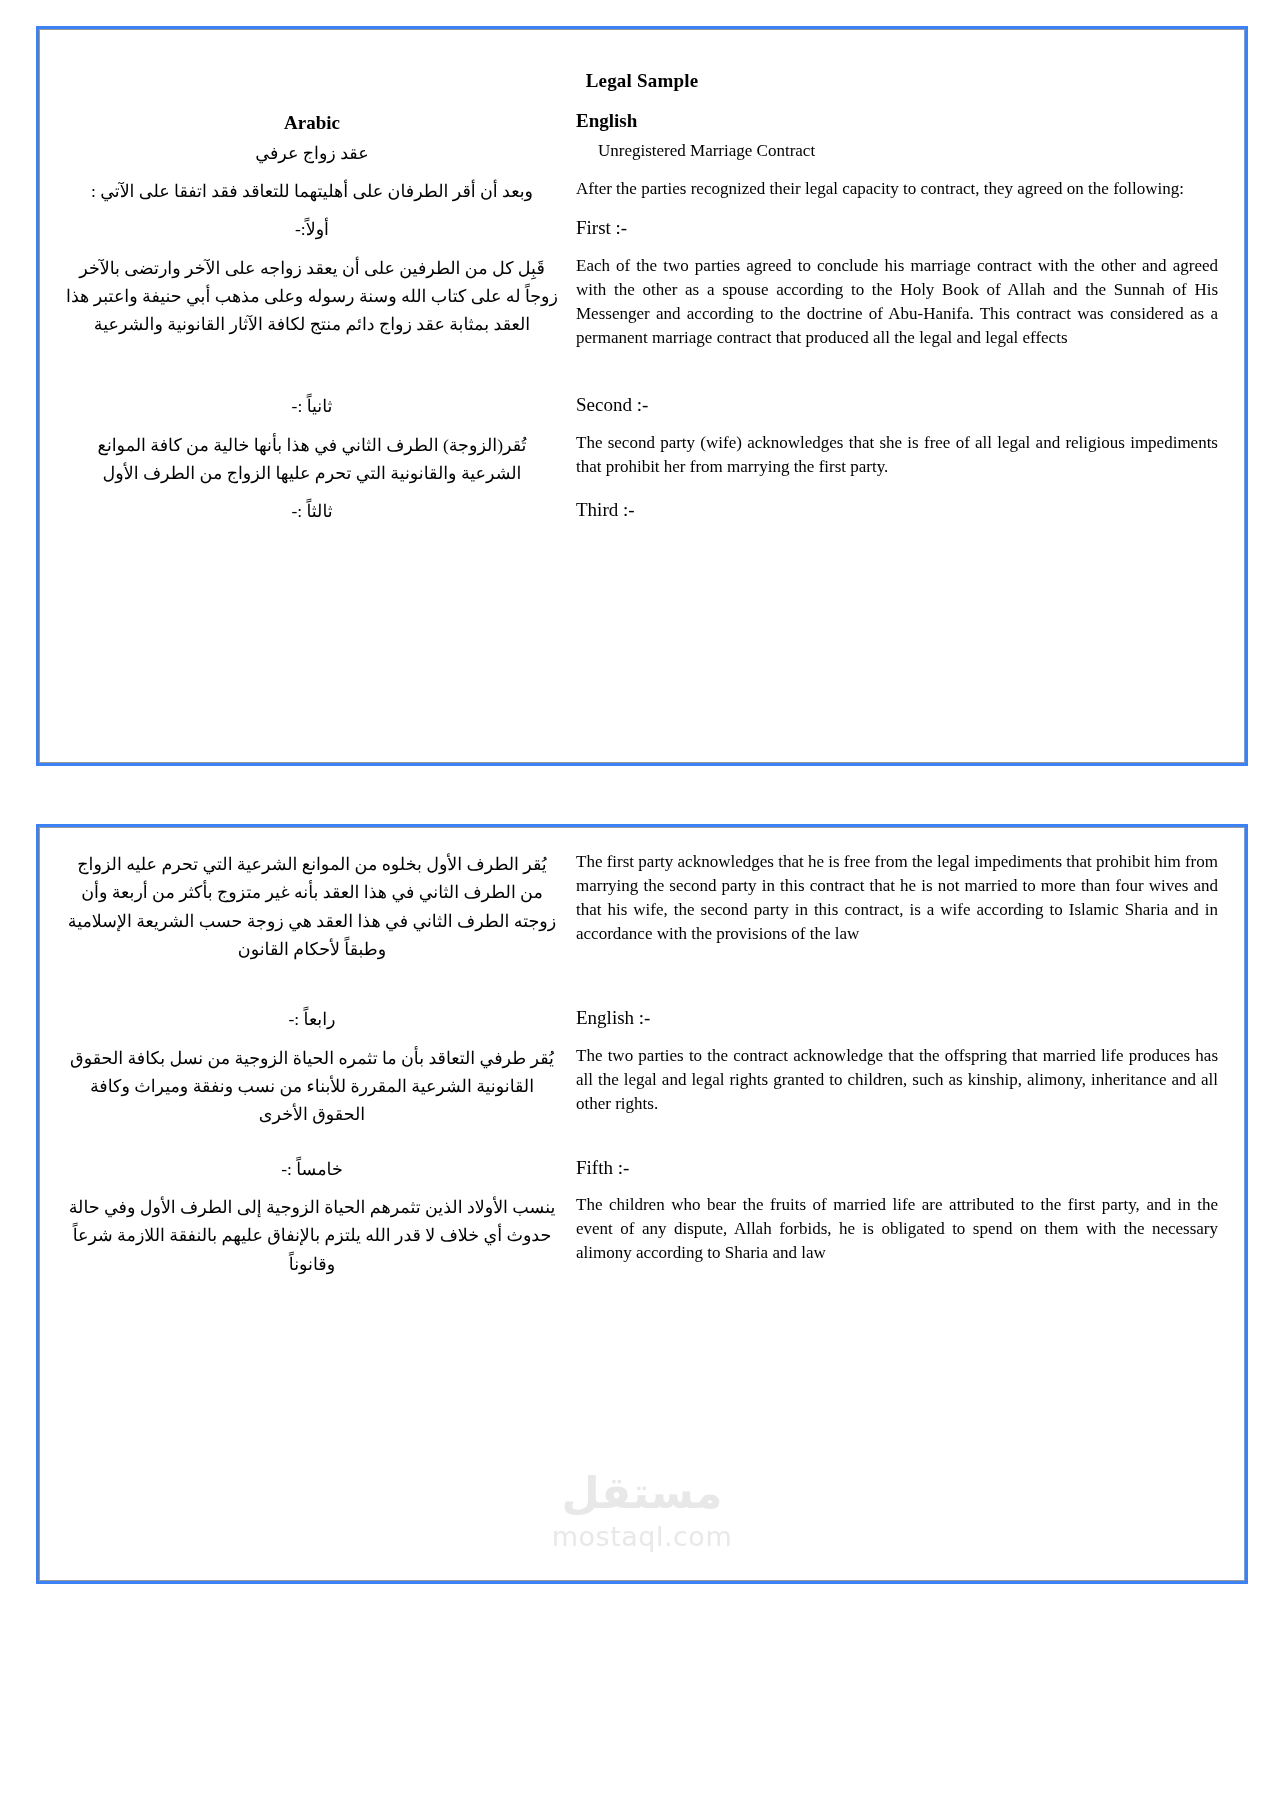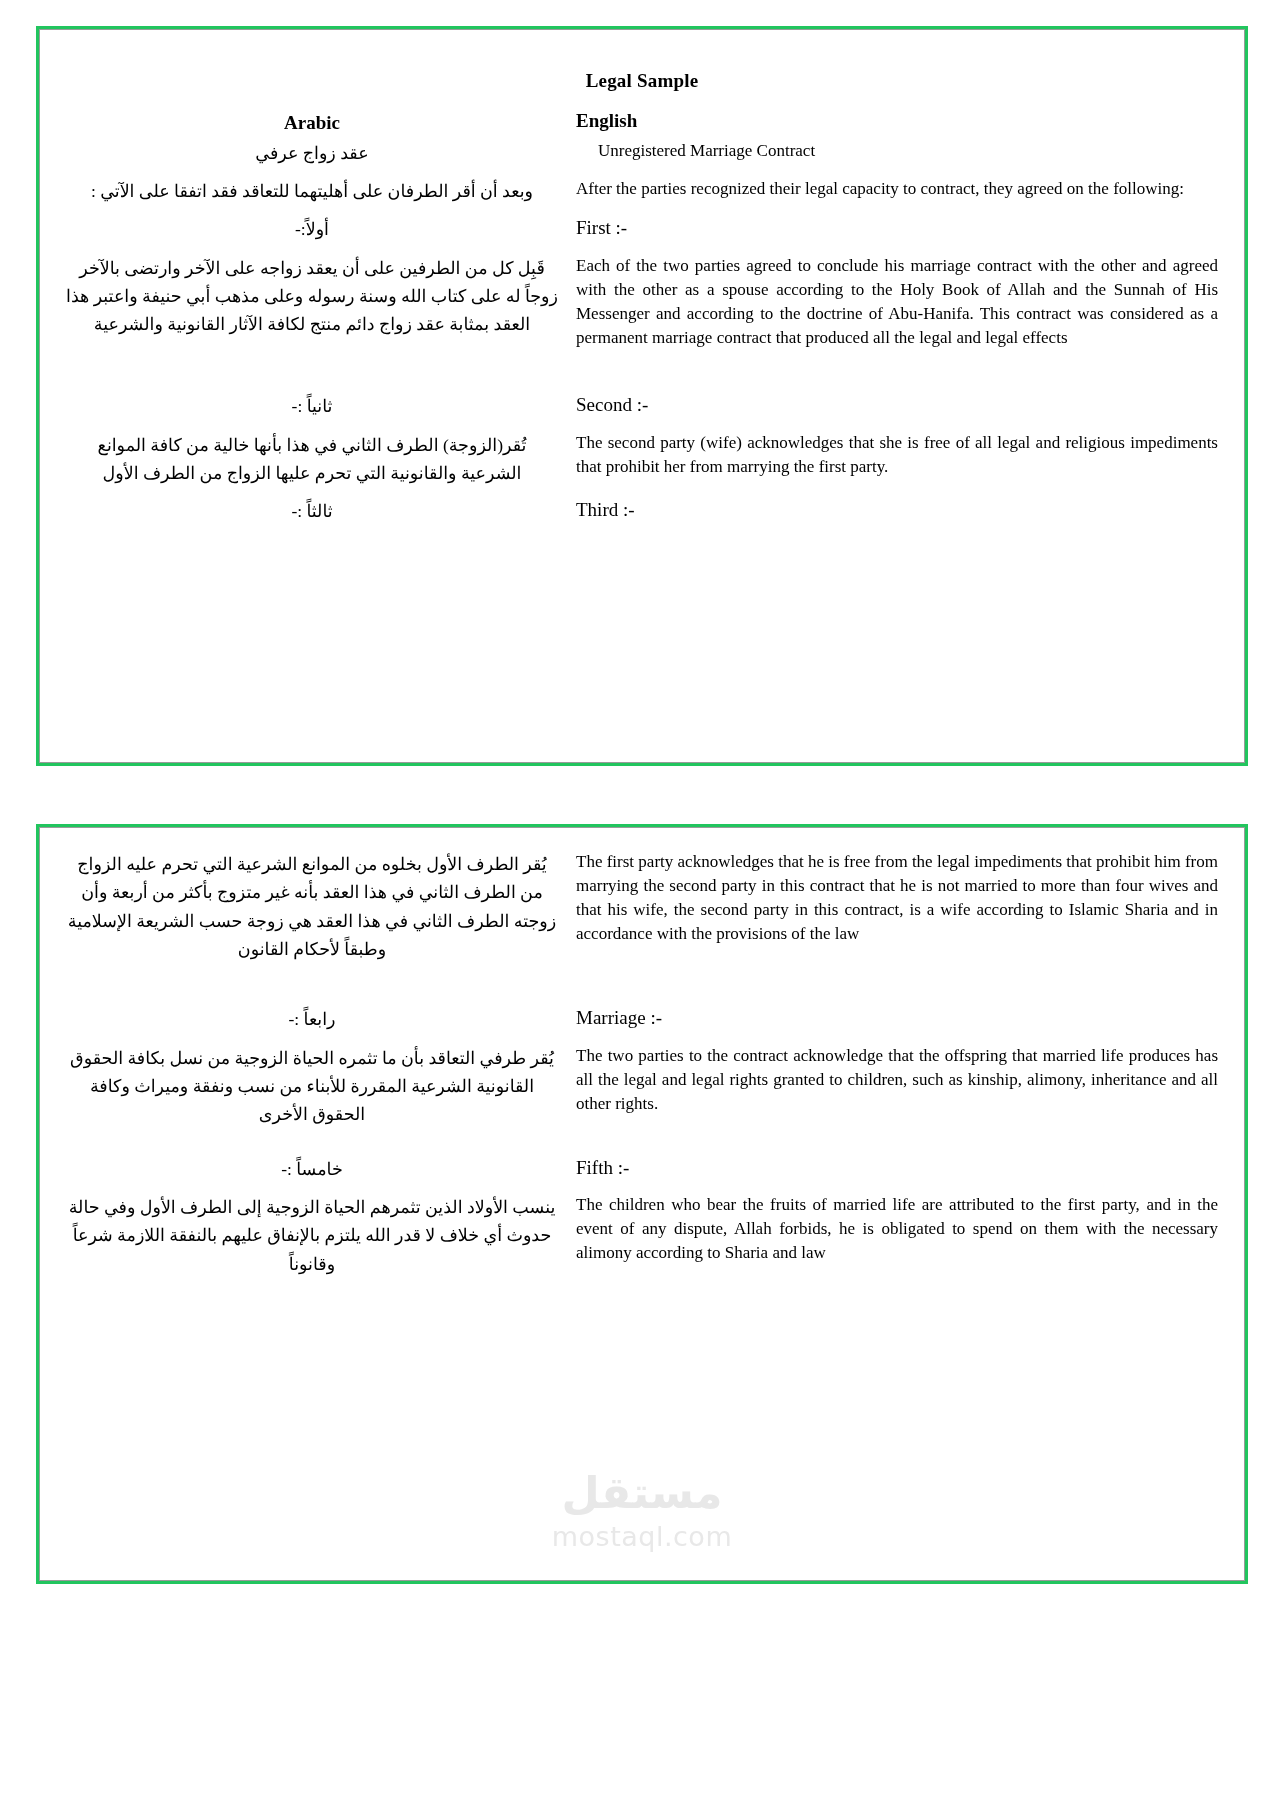--- a/index.html
+++ b/index.html
@@ -15,21 +15,21 @@
 
   .doc {
     width: 1284px;
     background: #ffffff;
   }
 
   
   .page {
     position: relative;
     background: #ffffff;
-    border: 3px solid #22c55e;
+    border: 3px solid #3b82f6;
     box-sizing: border-box;
     margin: 0 36px;
   }
   .page-inner {
     border: 1px solid #9a9a9a;
     box-sizing: border-box;
     height: 100%;
     padding: 22px 26px 18px 26px;
     position: relative;
   }
@@ -178,21 +178,21 @@
 
       <div class="row">
         <div class="col-ar para">يُقر الطرف الأول بخلوه من الموانع الشرعية التي تحرم عليه الزواج من الطرف الثاني في هذا العقد بأنه غير متزوج بأكثر من أربعة وأن زوجته الطرف الثاني في هذا العقد هي زوجة حسب الشريعة الإسلامية وطبقاً لأحكام القانون</div>
         <div class="col-en para">The first party acknowledges that he is free from the legal impediments that prohibit him from marrying the second party in this contract that he is not married to more than four wives and that his wife, the second party in this contract, is a wife according to Islamic Sharia and in accordance with the provisions of the law</div>
       </div>
 
       <div class="spacer-lg"></div>
 
       <div class="row ordinal">
         <div class="col-ar para">رابعاً :-</div>
-        <div class="col-en nojustify para">Marriage :-</div>
+        <div class="col-en nojustify para">English :-</div>
       </div>
 
       <div class="spacer-sm"></div>
 
       <div class="row">
         <div class="col-ar para">يُقر طرفي التعاقد بأن ما تثمره الحياة الزوجية من نسل بكافة الحقوق القانونية الشرعية المقررة للأبناء من نسب ونفقة وميراث وكافة الحقوق الأخرى</div>
         <div class="col-en para">The two parties to the contract acknowledge that the offspring that married life produces has all the legal and legal rights granted to children, such as kinship, alimony, inheritance and all other rights.</div>
       </div>
 
       <div class="spacer-md"></div>

